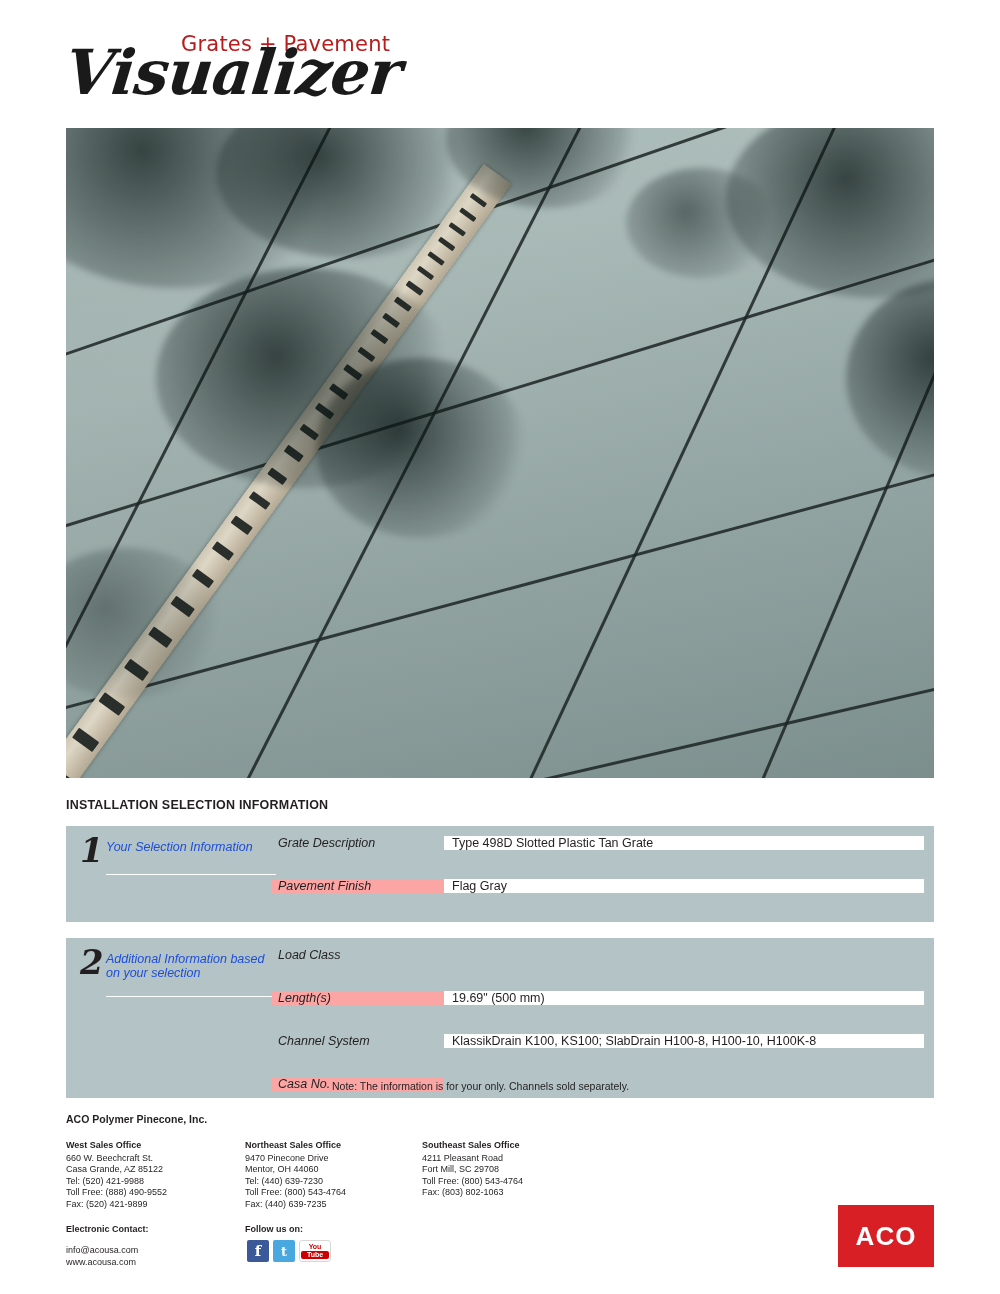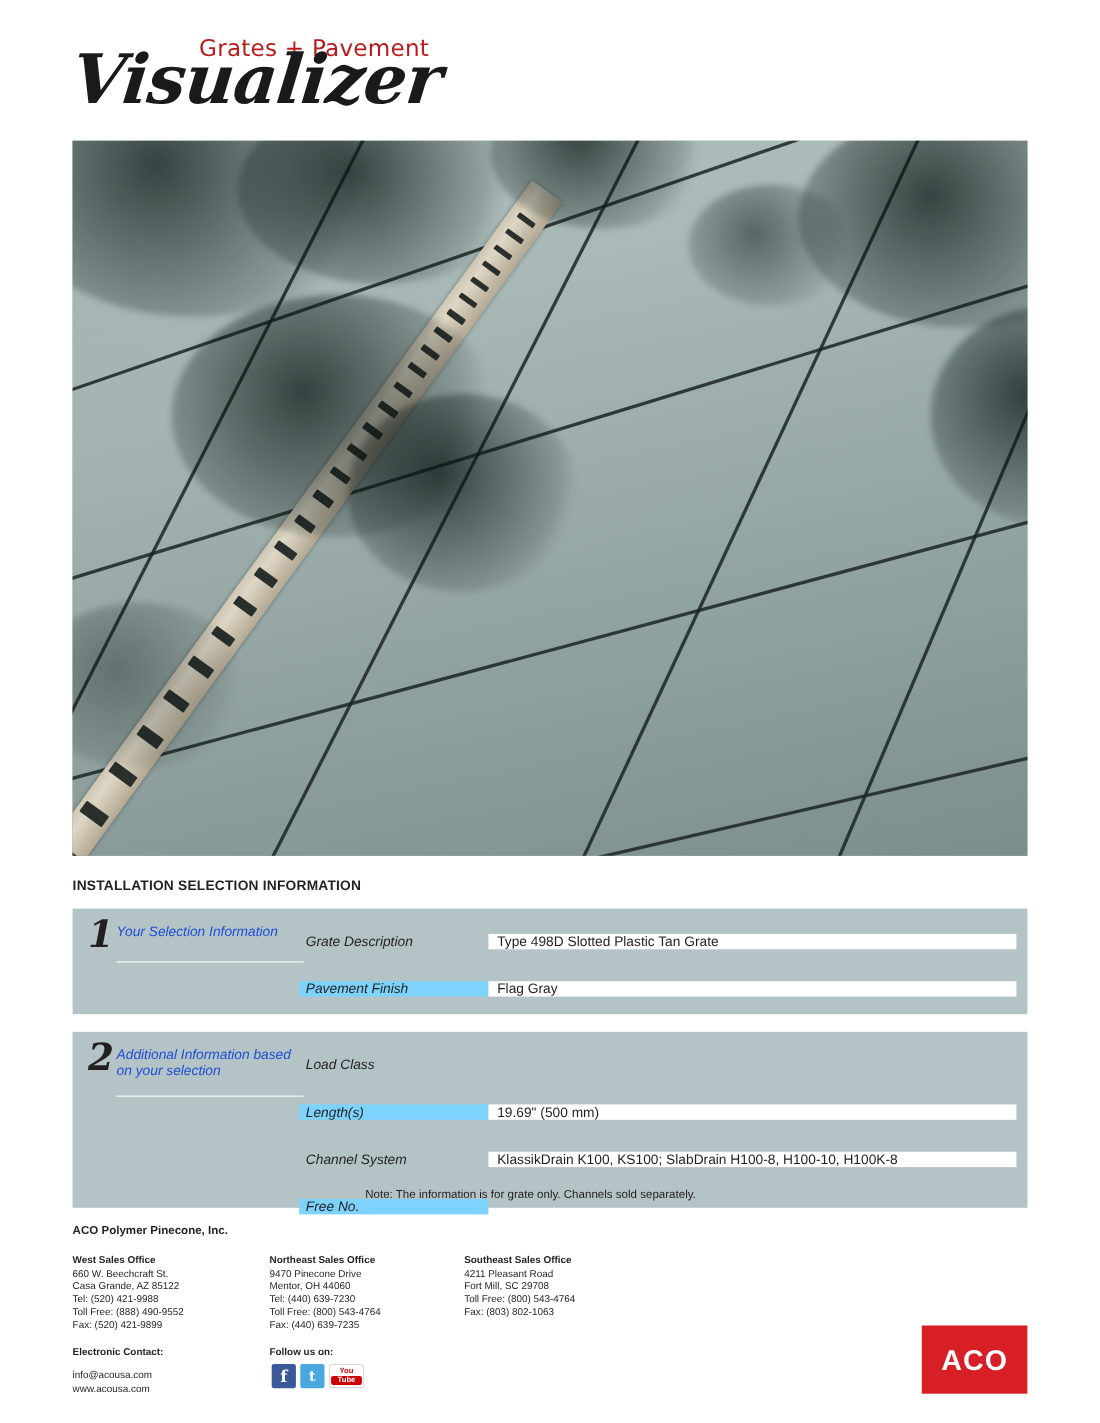--- a/index.html
+++ b/index.html
@@ -85,30 +85,30 @@
   }
   .step-label {
     position:absolute; left:40px; top:14px; width:170px;
     font-size:12.5px; font-style:italic; color:#1d4ed8; line-height:14px;
   }
   .step-rule {
     position:absolute; left:40px; width:170px; height:1px; background:#ffffff;
   }
 
   .rows { position:absolute; left:206px; top:10px; right:10px; }
-  .row { display:flex; align-items:center; margin-bottom:4px; height:39px; }
+  .row { display:flex; align-items:flex-start; margin-bottom:4px; height:39px; }
   .row .lbl {
     width:172px; font-size:12.5px; font-style:italic; color:#231f20;
     display:flex; align-items:center; padding-left:6px;
   }
   .row .val {
     flex:1; background:#ffffff; font-size:12.5px; color:#231f20;
     display:flex; align-items:center; padding-left:8px;
   }
-  .row.alt .lbl { background:#7dd3fc; }
+  .row.alt .lbl { background:#fca5a5; }
   .note {
     position:absolute; left:266px; bottom:6px;
     font-size:10.5px; color:#231f20;
   }
 
   
   .company {
     position:absolute; left:66px; top:1113px;
     font-size:10.5px; font-weight:bold;
   }
@@ -240,24 +240,24 @@
     </div>
     <div class="row alt">
       <div class="lbl">Length(s)</div>
       <div class="val">19.69" (500 mm)</div>
     </div>
     <div class="row">
       <div class="lbl">Channel System</div>
       <div class="val">KlassikDrain K100, KS100; SlabDrain H100-8, H100-10, H100K-8</div>
     </div>
     <div class="row alt">
-      <div class="lbl">Free No.</div>
+      <div class="lbl">Casa No.</div>
     </div>
   </div>
-  <div class="note">Note: The information is for grate only. Channels sold separately.</div>
+  <div class="note">Note: The information is for your only. Channels sold separately.</div>
 </div>
 
 <div class="company">ACO Polymer Pinecone, Inc.</div>
 
 <div class="office" id="off1">
   <span class="oh">West Sales Office</span>
   <span>660 W. Beechcraft St.</span><br>
   <span>Casa Grande, AZ 85122</span><br>
   <span>Tel: (520) 421-9988</span><br>
   <span>Toll Free: (888) 490-9552</span><br>

